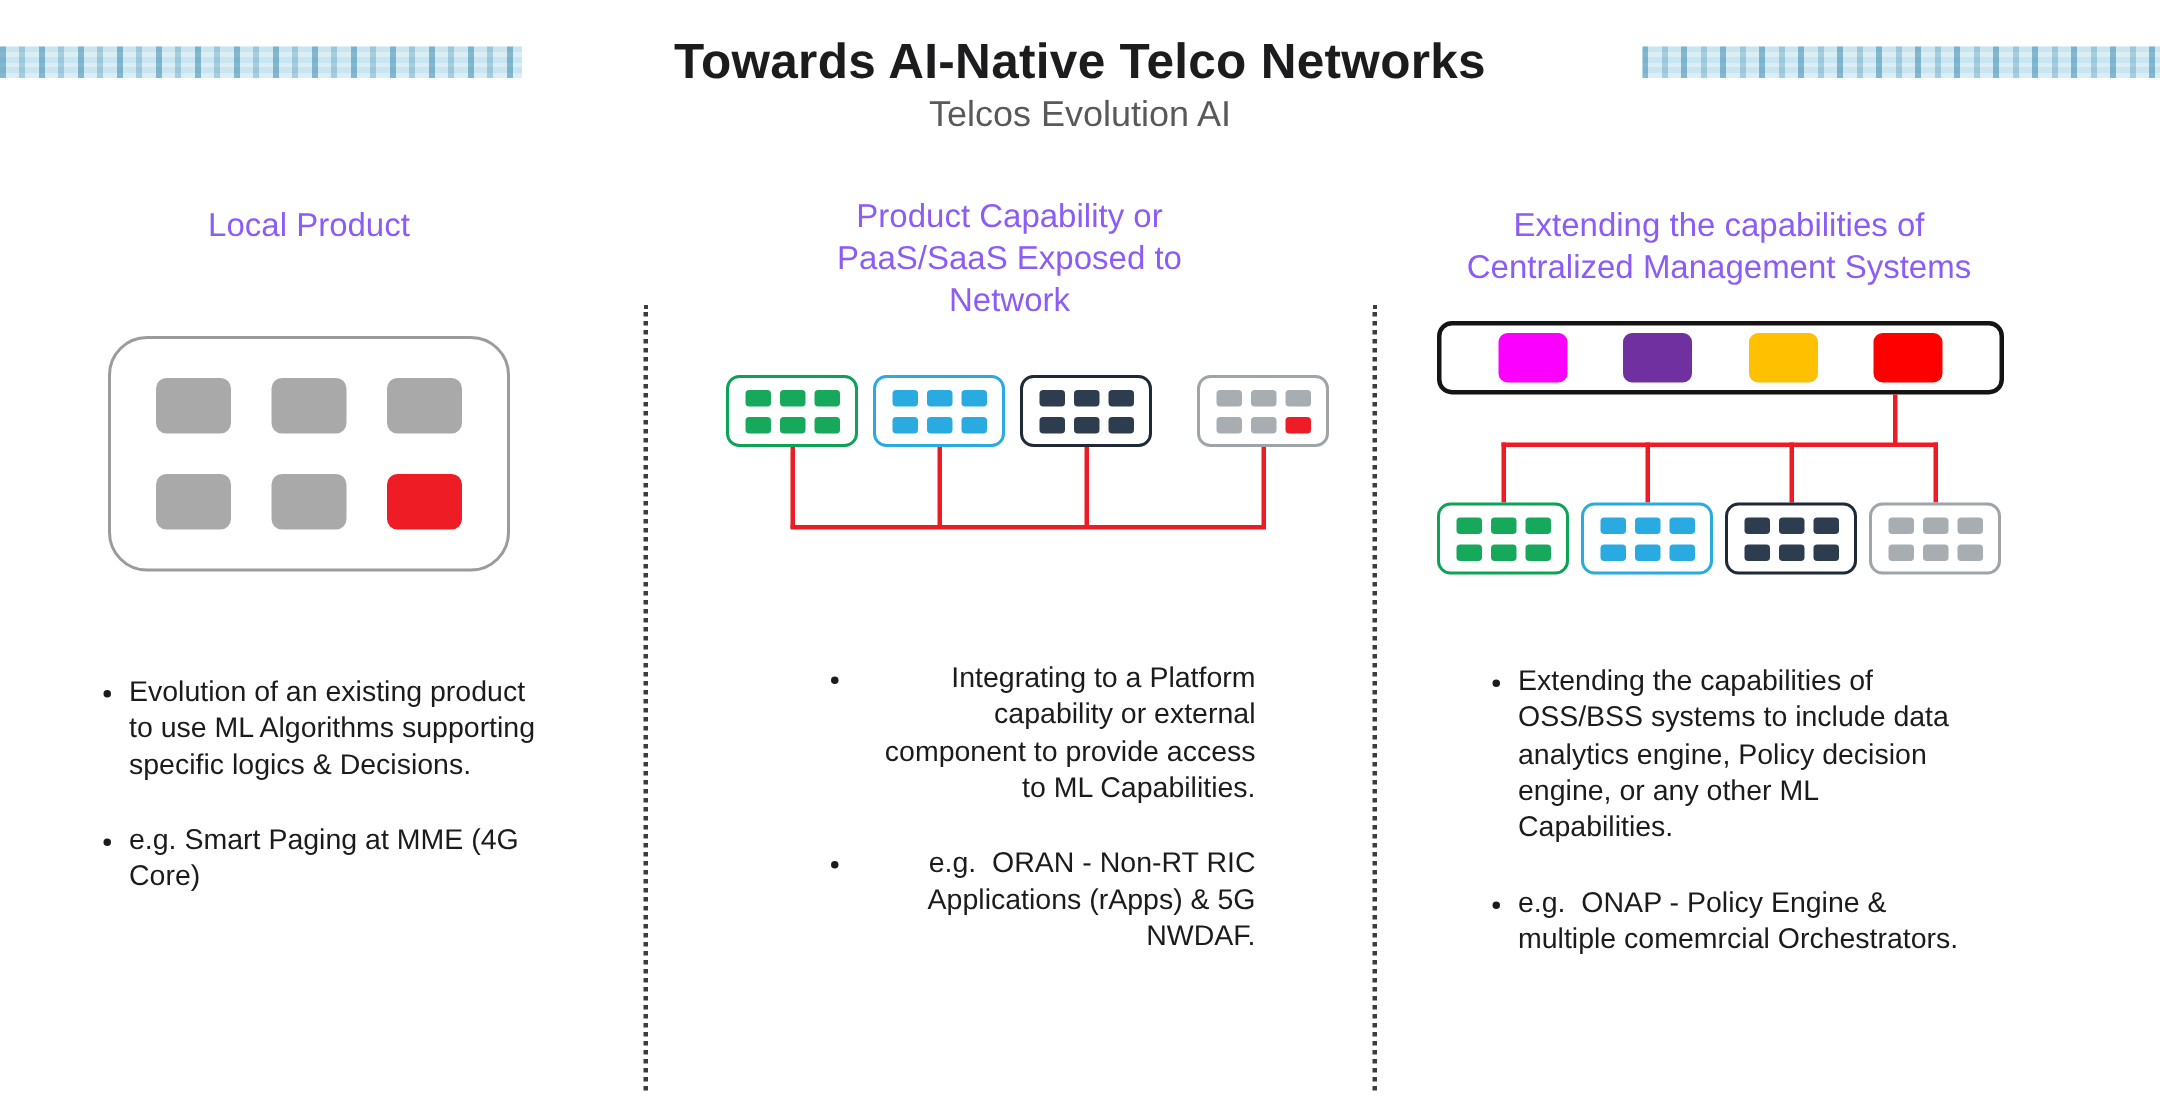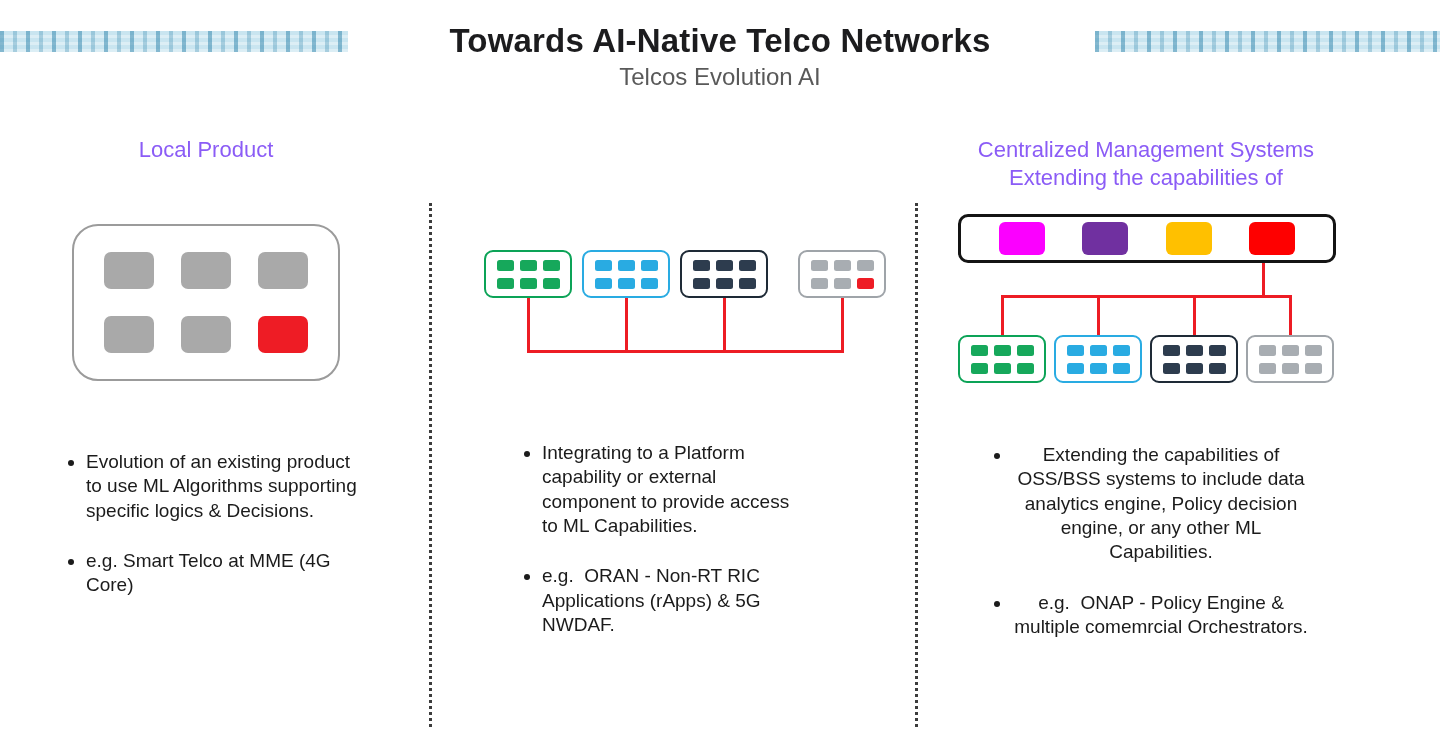--- a/index.html
+++ b/index.html
@@ -27,22 +27,22 @@
 
   .col-heading { position:absolute; text-align:center; font-size:22px; color:#8b5cf6; line-height:1.27; }
   .ch1 { left:76px;  top:136px; width:260px; }
   .ch2 { left:493px; top:130px; width:360px; }
   .ch3 { left:936px; top:136px; width:420px; }
 
   .bullets { position:absolute; font-size:19px; color:#1b1b1b; line-height:1.28;
              list-style:disc; list-style-position:outside; }
   .bullets li { margin-bottom:26px; white-space:pre-wrap; }
   .bl1 { left:62px;  top:450px; width:302px; padding-left:24px; }
-  .bl2 { left:518px; top:441px; width:290px; padding-left:24px; }
-  .bl3 { left:988px; top:443px; width:322px; padding-left:24px;text-align:center; }
+  .bl2 { left:547px; top:441px; width:290px; padding-left:24px;text-align:right; }
+  .bl3 { left:988px; top:443px; width:322px; padding-left:24px; }
 
   
   .big-box { position:absolute; left:72px; top:224px; width:268px; height:157px;
              background:#fff; border:2px solid #9b9b9b; border-radius:26px;
              display:grid; grid-template-columns:repeat(3,50px); grid-template-rows:repeat(2,37px);
              column-gap:27px; row-gap:27px; justify-content:center; align-content:center; }
   .big-chip { background:#a9a9a9; border-radius:7px; }
   .big-chip.red { background:#ee1c25; }
 
   
@@ -92,23 +92,28 @@
     <span class="big-chip"></span>
     <span class="big-chip"></span>
     <span class="big-chip"></span>
     <span class="big-chip"></span>
     <span class="big-chip"></span>
     <span class="big-chip red"></span>
   </div>
 
   <ul class="bullets bl1">
     <li>Evolution of an existing product to use ML Algorithms supporting specific logics &amp; Decisions.</li>
-    <li>e.g. Smart Telco at MME (4G Core)</li>
+    <li>e.g. Smart Paging at MME (4G Core)</li>
   </ul>
 
+  <div class="col-heading ch2">
+    <div>Product Capability or</div>
+    <div>PaaS/SaaS Exposed to</div>
+    <div>Network</div>
+  </div>
 
   <div class="chip-box v-green" style="left:484px; top:250px;">
     <span class="chip"></span>
       <span class="chip"></span>
       <span class="chip"></span>
     <span class="chip"></span>
       <span class="chip"></span>
       <span class="chip"></span>
   </div>
   <div class="chip-box v-blue" style="left:582px; top:250px;">
@@ -141,22 +146,22 @@
   <div class="rline" style="left:723px; top:298px; width:2.5px; height:54px;"></div>
   <div class="rline" style="left:841px; top:298px; width:2.5px; height:54px;"></div>
   <div class="rline" style="left:527px; top:350px; width:317px; height:2.5px;"></div>
 
   <ul class="bullets bl2">
     <li>Integrating to a Platform capability or external component to provide access to ML Capabilities.</li>
     <li>e.g.  ORAN - Non-RT RIC Applications (rApps) &amp; 5G NWDAF.</li>
   </ul>
 
   <div class="col-heading ch3">
+    <div>Extending the capabilities of</div>
     <div>Centralized Management Systems</div>
-    <div>Extending the capabilities of</div>
   </div>
 
   <div class="mgmt-box">
     <span class="mgmt-chip m-magenta"></span>
     <span class="mgmt-chip m-purple"></span>
     <span class="mgmt-chip m-amber"></span>
     <span class="mgmt-chip m-red"></span>
   </div>
 
   <div class="rline" style="left:1262px; top:263px; width:2.5px; height:34px;"></div>

